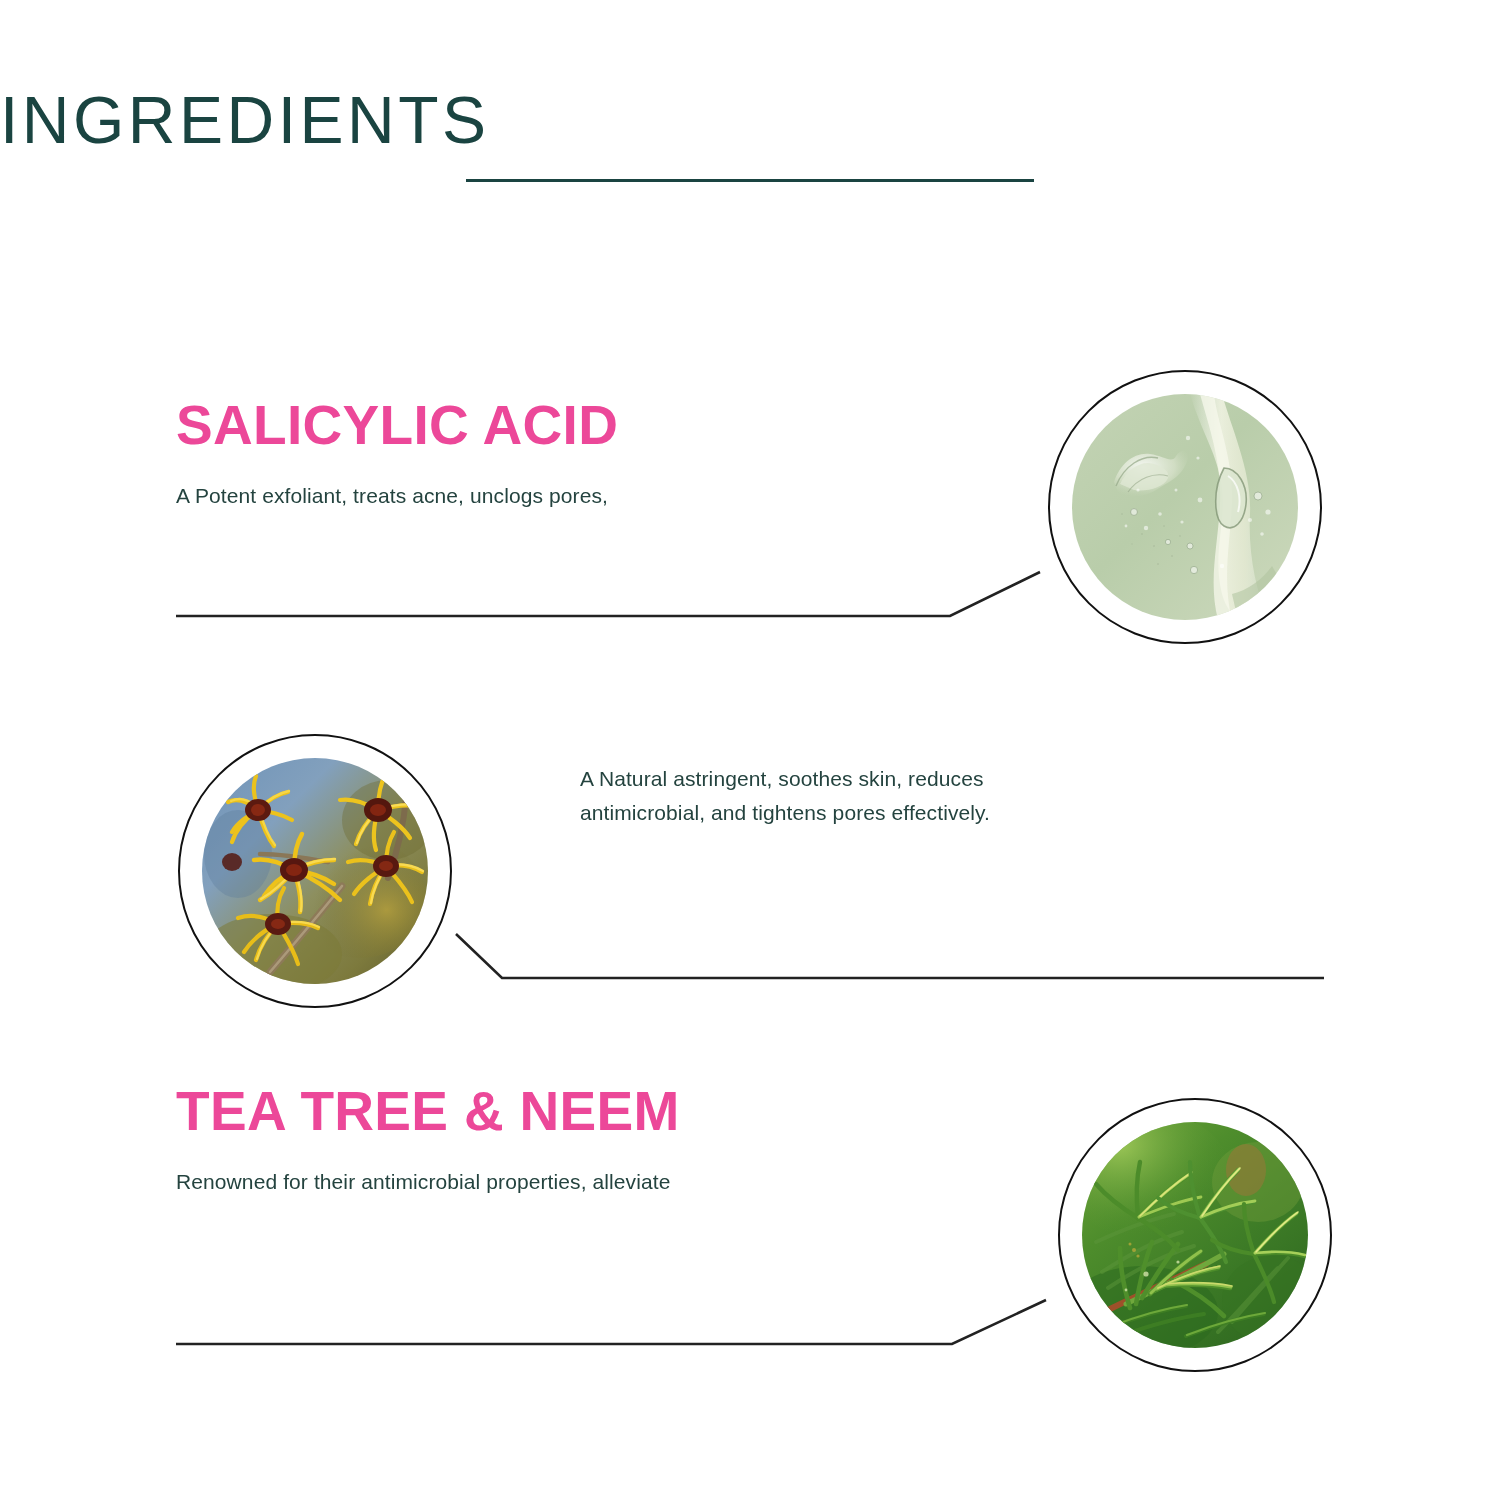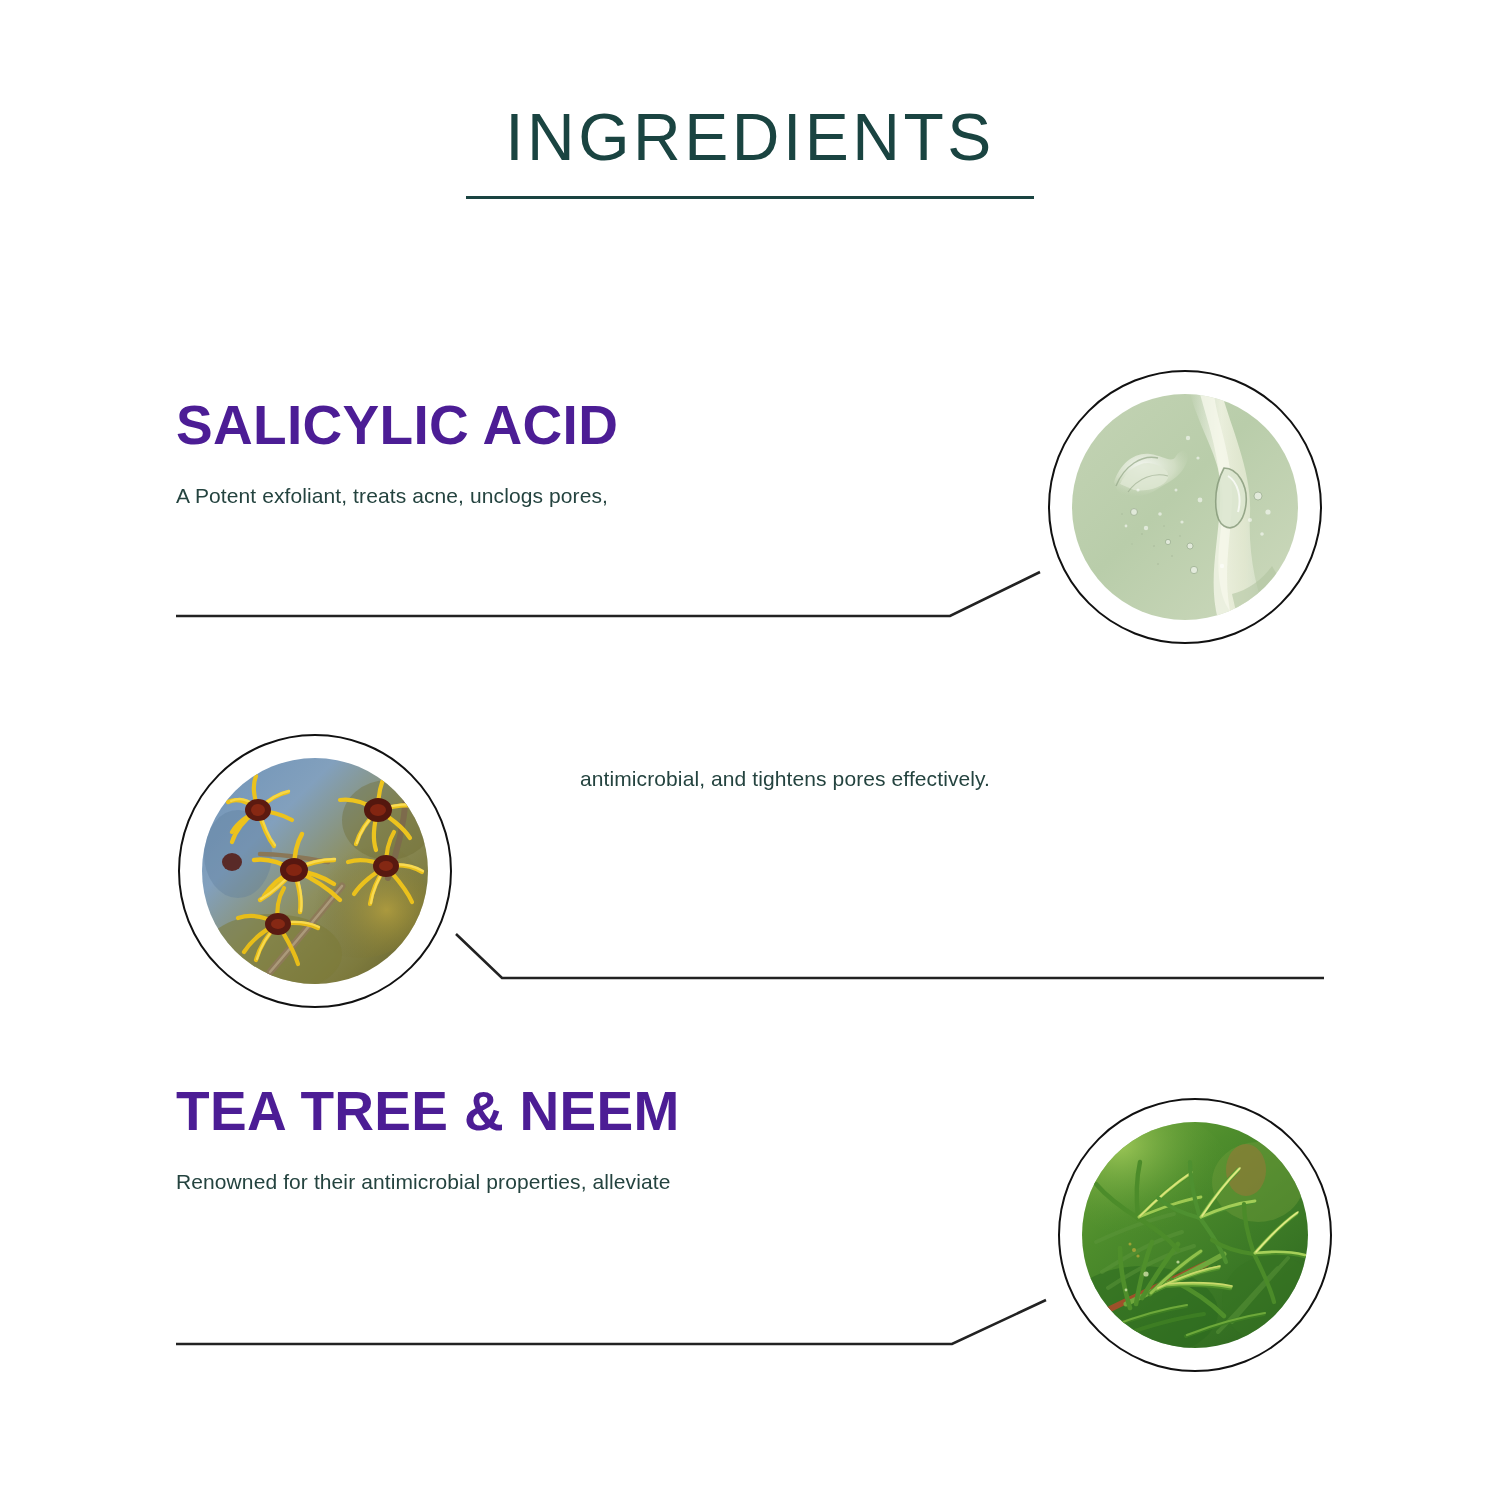--- a/index.html
+++ b/index.html
@@ -17,24 +17,23 @@
   .page {
     position: absolute;
     inset: 0;
     width: 1500px;
     height: 1500px;
   }
 
   
   .title-block {
     position: absolute;
-    top: 104px;
+    top: 87px;
     left: 0;
     width: 1500px;
-    text-align: center;
   }
   .page-title {
     font-size: 66px;
     font-weight: 400;
     letter-spacing: 3.5px;
     color: #1a4441;
     line-height: 1.0;
     margin: 0;
     font-family: "Liberation Sans", sans-serif;
   }
@@ -46,21 +45,21 @@
     height: 3px;
     background: #1a4441;
   }
 
   
   .section { position: absolute; }
 
   .sec-heading {
     font-size: 55px;
     font-weight: bold;
-    color: #4c1d95;
+    color: #ec4899;
     letter-spacing: 0.3px;
     line-height: 1.0;
     margin: 0 0 26px 0;
     white-space: nowrap;
   }
   .sec-body {
     font-size: 21px;
     font-weight: 400;
     color: #24433f;
     line-height: 1.62;
@@ -131,20 +130,21 @@
 
   <div class="section" id="section-salicylic">
     <h2 class="sec-heading">SALICYLIC ACID</h2>
     <p class="sec-body">
       <span class="line">A Potent exfoliant, treats acne, unclogs pores,</span>
     </p>
   </div>
 
   <div class="section" id="section-witch">
     <p class="sec-body">
+      <span class="line">A Natural astringent, soothes skin, reduces</span>
       <span class="line">antimicrobial, and tightens pores effectively.</span>
     </p>
   </div>
 
   <div class="section" id="section-tea">
     <h2 class="sec-heading">TEA TREE &amp; NEEM</h2>
     <p class="sec-body">
       <span class="line">Renowned for their antimicrobial properties, alleviate</span>
     </p>
   </div>

